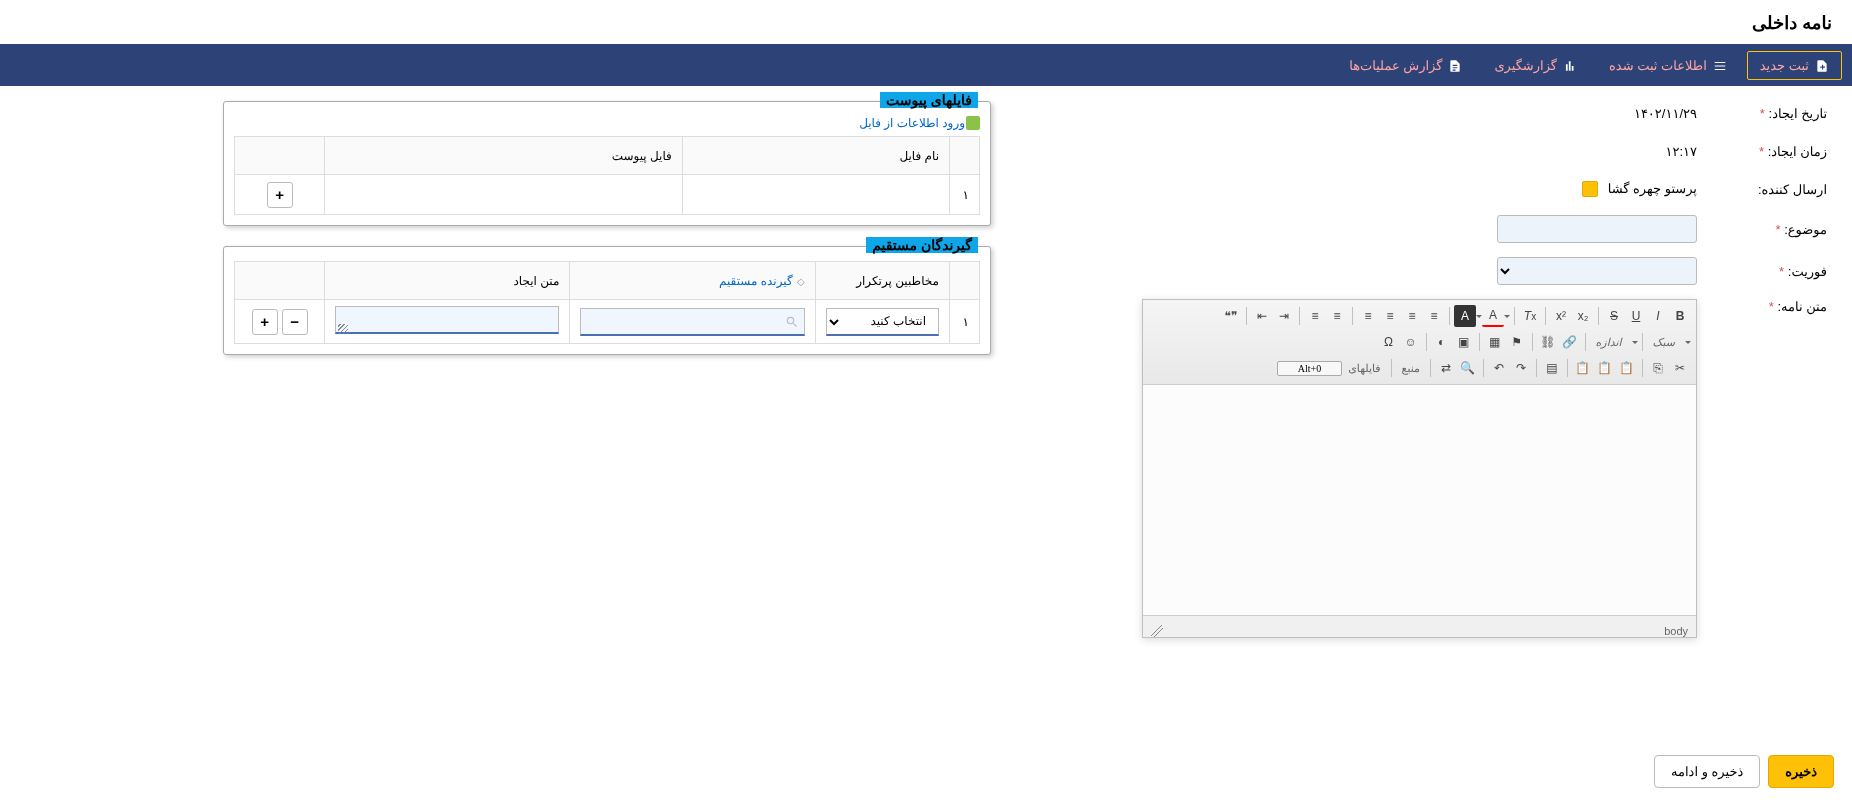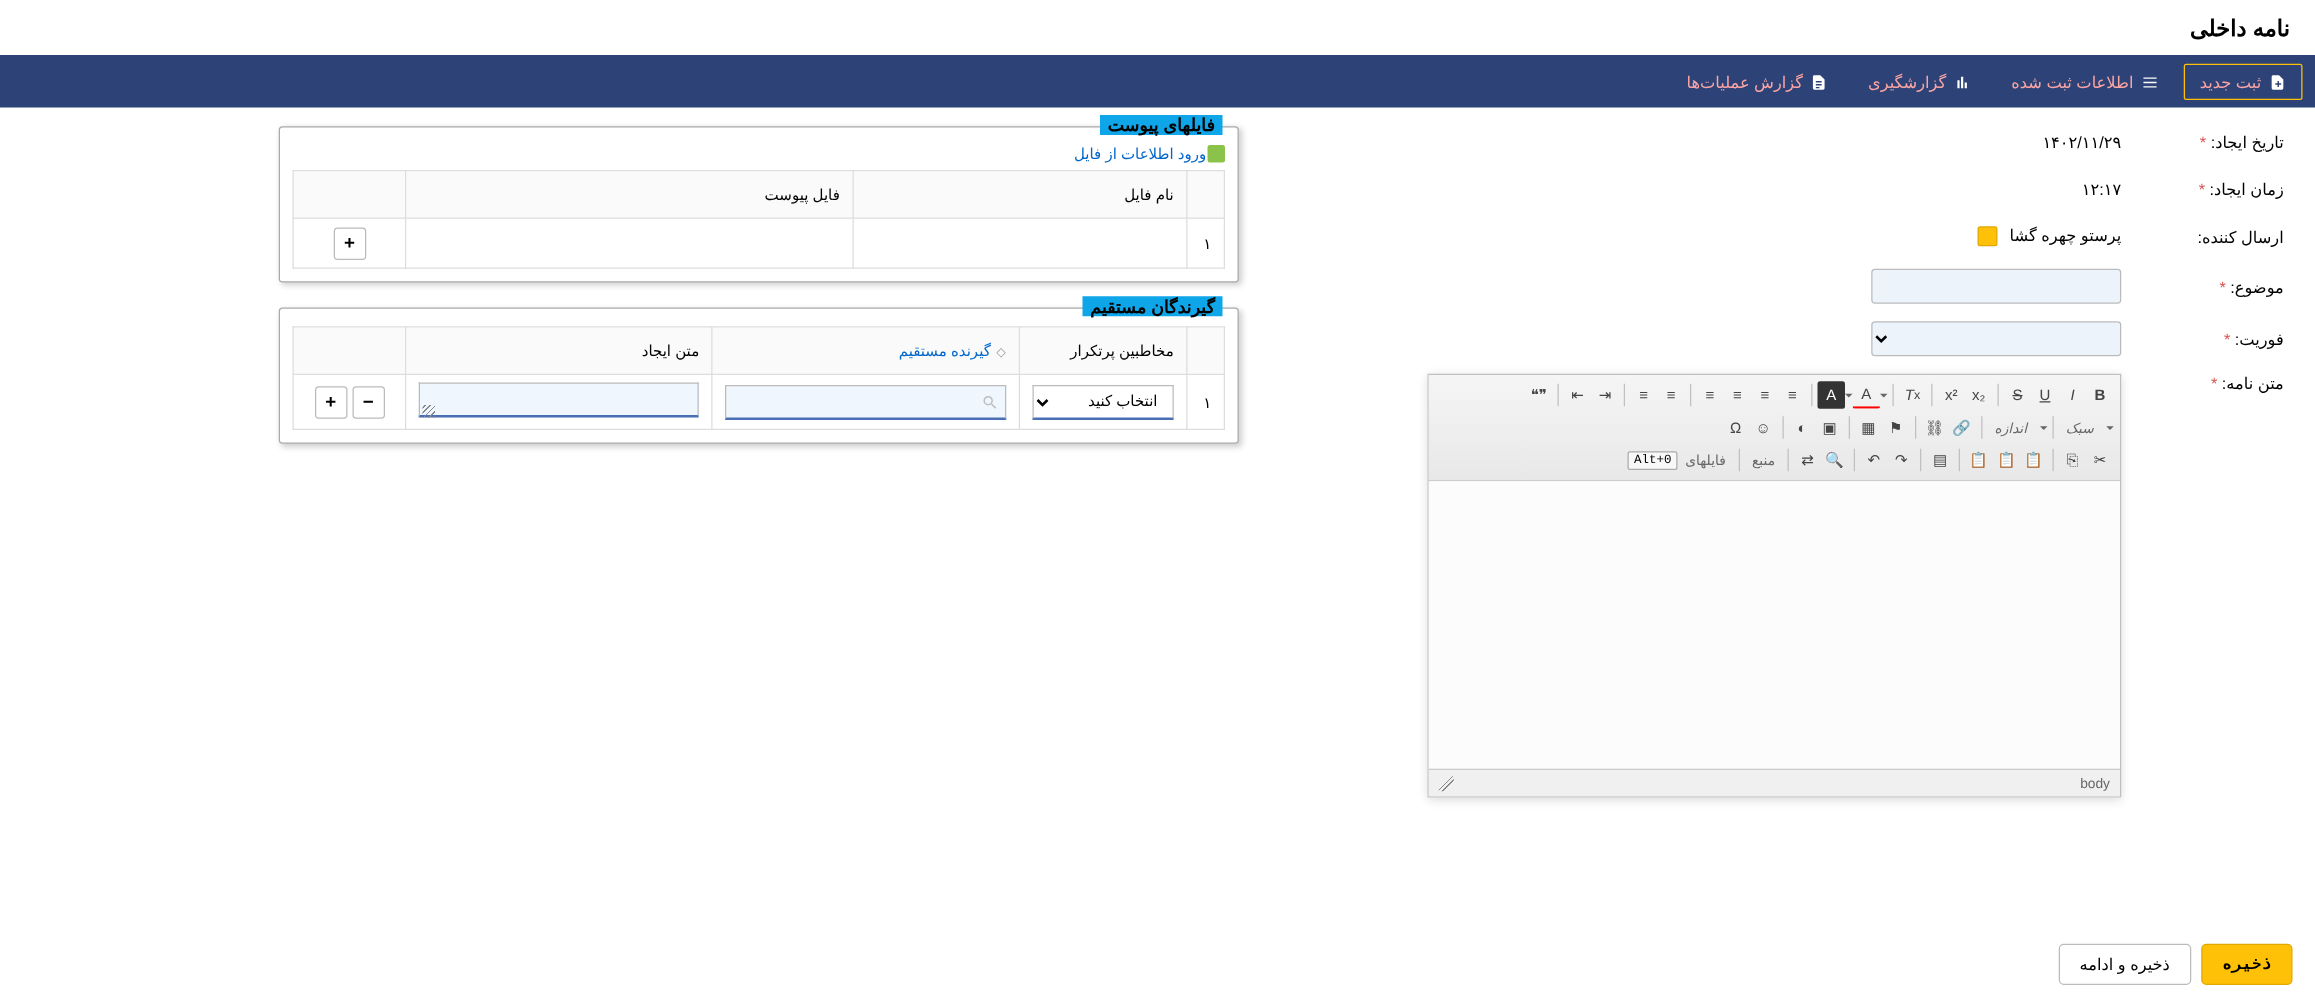--- a/index.html
+++ b/index.html
@@ -28,21 +28,21 @@
 
 .editor-container { width: 555px; border: 1px solid #bfbfbf; background: #fff; box-shadow: 0 2px 8px rgba(0,0,0,0.15); }
 .editor-toolbar { background: linear-gradient(#f5f5f5, #e8e8e8); border-bottom: 1px solid #ccc; padding: 3px 5px; display: flex; flex-wrap: wrap; direction: ltr; }
 .editor-toolbar-row { display: flex; align-items: center; width: 100%; padding: 2px 0; direction: ltr; justify-content: flex-end; }
 .ed-btn { width: 22px; height: 22px; display: flex; align-items: center; justify-content: center; cursor: pointer; font-size: 12px; color: #444; border-radius: 2px; }
 .ed-sep { width: 1px; height: 18px; background: #c0c0c0; margin: 0 4px; }
 .ed-text { font-size: 11px; padding: 0 6px; cursor: pointer; color: #666; font-style: italic; }
 .ed-dropdown { display: flex; align-items: center; gap: 4px; }
 .ed-caret { width: 0; height: 0; border-left: 3px solid transparent; border-right: 3px solid transparent; border-top: 3px solid #666; }
 .editor-body { height: 230px; background: #fcfcfc; }
-.editor-status { height: 22px; background: #f0f0f0; border-top: 1px solid #ccc; display: flex; align-items: center; padding: 0 8px; font-size: 11px; direction: ltr; justify-content: space-between; color: #666; }
+.editor-status { height: 22px; background: #f0f0f0; border-top: 1px solid #ccc; display: flex; align-items: flex-end; padding: 0 8px; font-size: 11px; direction: ltr; justify-content: space-between; color: #666; }
 .resize-grip { width: 12px; height: 12px; background: linear-gradient(135deg, transparent 45%, #888 45%, #888 50%, transparent 50%, transparent 60%, #888 60%, #888 65%, transparent 65%); cursor: se-resize; }
 
 .panel { border: 1px solid #aaa; border-radius: 3px; background: #fff; box-shadow: 2px 2px 5px rgba(0,0,0,0.2); margin-bottom: 20px; position: relative; }
 .panel-title { position: absolute; top: -10px; right: 12px; background: #0ea5e9; padding: 0 6px; font-weight: bold; font-size: 14px; }
 .panel-inner { padding: 14px 10px 10px; }
 .panel-link { display: flex; align-items: flex-start; gap: 1px; color: #0066cc; font-size: 12px; margin-bottom: 6px; cursor: pointer; }
 .panel-link-icon { width: 14px; height: 14px; background: #8bc34a; border-radius: 2px; position: relative; }
 
 .grid { width: 100%; border-collapse: collapse; }
 .grid th, .grid td { border: 1px solid #ddd; padding: 6px 10px; font-size: 12px; text-align: right; }
@@ -55,24 +55,24 @@
 .cell-search { width: 100%; height: 28px; border: 1px solid #bbb; border-bottom: 2px solid #4a6fb5; background: #f0f6fd; padding: 2px 26px 2px 6px; font-family: inherit; font-size: 12px; position: relative; }
 .search-wrap { position: relative; }
 .search-icon { position: absolute; right: 6px; top: 50%; transform: translateY(-50%); width: 14px; height: 14px; opacity: 0.5; }
 .cell-textarea { width: 100%; height: 28px; border: 1px solid #bbb; border-bottom: 2px solid #4a6fb5; background: #f0f6fd; padding: 2px 6px; font-family: inherit; resize: none; }
 .textarea-grip { position: absolute; left: 3px; bottom: 3px; width: 10px; height: 10px; background: repeating-linear-gradient(-45deg, #888, #888 1px, transparent 1px, transparent 3px); }
 
 .row-actions { display: flex; gap: 4px; justify-content: center; }
 .action-btn { width: 26px; height: 26px; border: 1px solid #bbb; background: #fff; border-radius: 3px; cursor: pointer; display: flex; align-items: center; justify-content: center; font-size: 15px; font-weight: bold; line-height: 1; }
 
 .footer { position: fixed; bottom: 0; right: 0; padding: 12px 18px; display: flex; gap: 8px; }
-.btn-primary { background: #ffc107; border: 1px solid #e0a800; padding: 8px 16px; border-radius: 4px; font-family: Liberation Mono, monospace; font-size: 13px; cursor: pointer; font-weight: bold; }
+.btn-primary { background: #ffc107; border: 1px solid #e0a800; padding: 8px 16px; border-radius: 4px; font-family: Liberation Sans, sans-serif; font-size: 13px; cursor: pointer; font-weight: bold; }
 .btn-secondary { background: #fff; border: 1px solid #bbb; padding: 8px 16px; border-radius: 4px; font-family: inherit; font-size: 13px; cursor: pointer; }
 
-.shortcut-badge { border: 1px solid #aaa; background: #f8f8f8; padding: 1px 4px; border-radius: 2px; font-size: 10px; font-family: Liberation Mono, monospace; }
+.shortcut-badge { border: 1px solid #aaa; background: #f8f8f8; padding: 1px 20px; border-radius: 2px; font-size: 10px; font-family: Liberation Serif, serif; }
 </style>
 </head>
 <body>
 
 <div class="page-title">نامه داخلی</div>
 
 <div class="toolbar">
   <div class="toolbar-btn active">
     <svg class="toolbar-icon" viewBox="0 0 24 24" fill="#fff">
         <path d="M14 2H6a2 2 0 0 0-2 2v16a2 2 0 0 0 2 2h12a2 2 0 0 0 2-2V8l-6-6zM12 18v-3H9v-2h3v-3h2v3h3v2h-3v3h-2z"></path>

